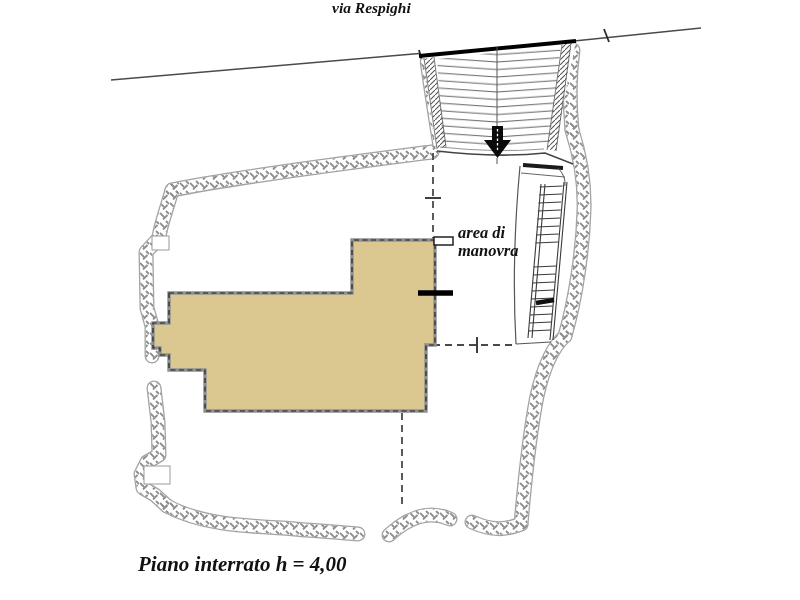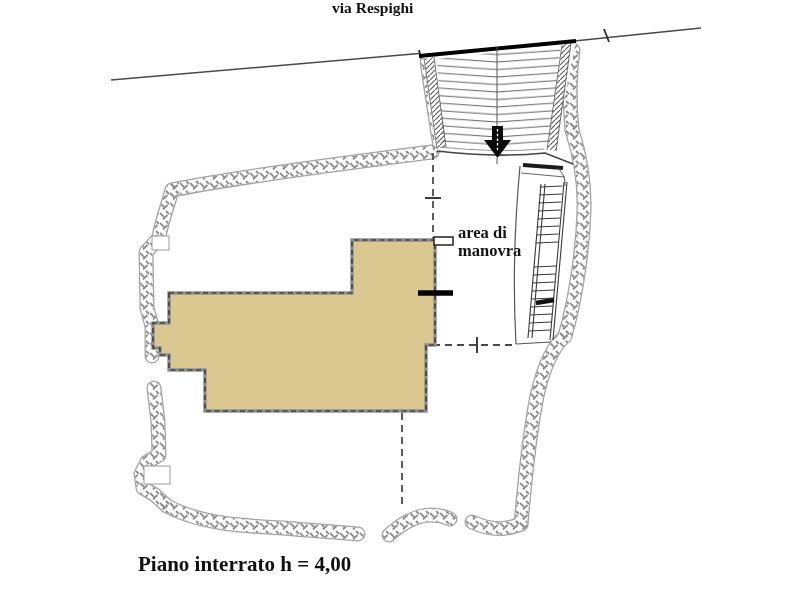--- a/index.html
+++ b/index.html
@@ -1,17 +1,17 @@
 <!DOCTYPE html>
 <html style="--building-fill: #dbc890;"><head>
 <meta charset="utf-8">
 <style>
   html,body{margin:0;padding:0;background:#ffffff;}
   body{width:800px;height:600px;overflow:hidden;font-family:"Liberation Serif",serif;}
-  .stage{position:relative;width:800px;height:600px;background:#fff;}
+  .stage{position:relative;width:800px;height:600px;background:#fff;font-style:italic;}
   svg{display:block;}
   
   .b1{fill:none;stroke:#a3a3a3;stroke-width:15;stroke-linecap:round;stroke-linejoin:round}
   .b2{fill:none;stroke:#ffffff;stroke-width:12.4;stroke-linecap:round;stroke-linejoin:round}
   .b3{fill:none;stroke:url(#rubble);stroke-width:12.4;stroke-linecap:round;stroke-linejoin:round}
   .s1{fill:none;stroke:#a3a3a3;stroke-width:10.5;stroke-linecap:round}
   .s2{fill:none;stroke:#ffffff;stroke-width:8;stroke-linecap:round}
   .s3{fill:none;stroke:url(#rubble);stroke-width:8;stroke-linecap:round}
   .road{stroke:#4a4a4a;stroke-width:1.4;fill:none}
   .thick{stroke:#000;stroke-width:4;fill:none}

